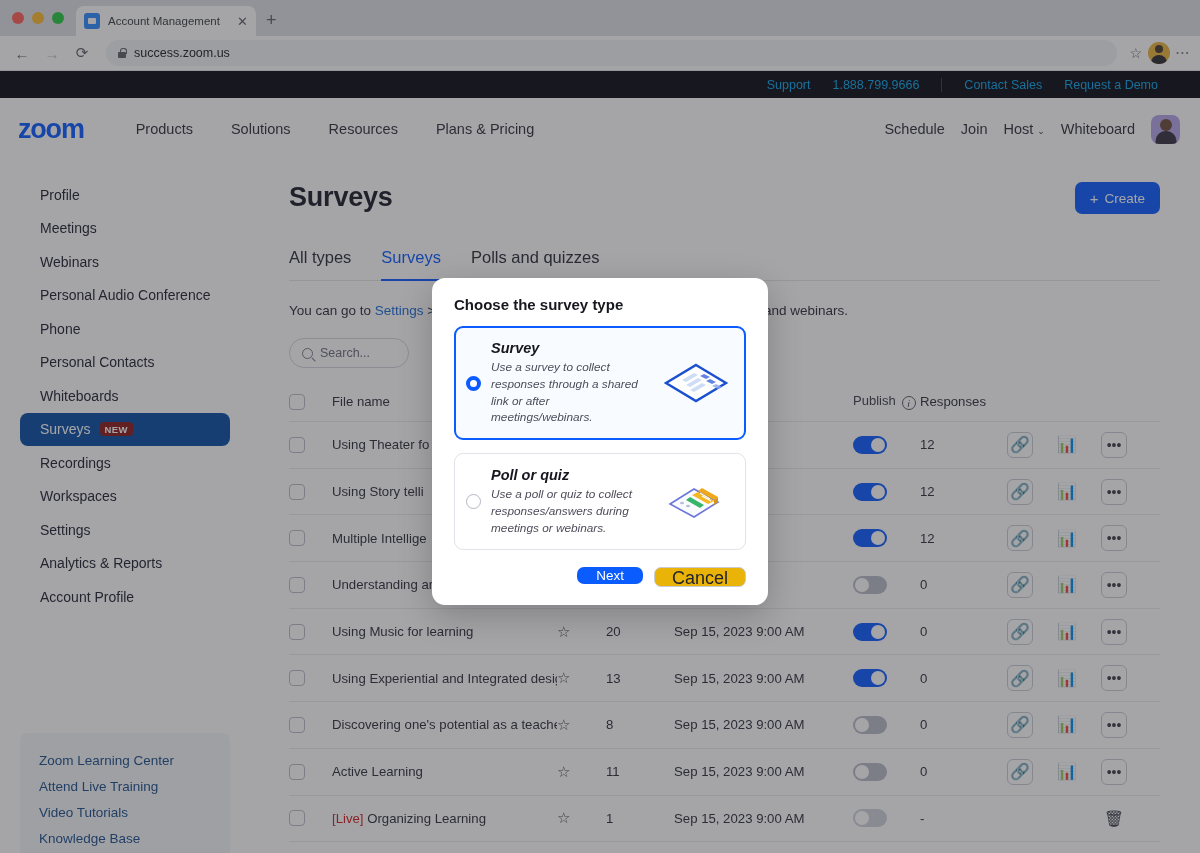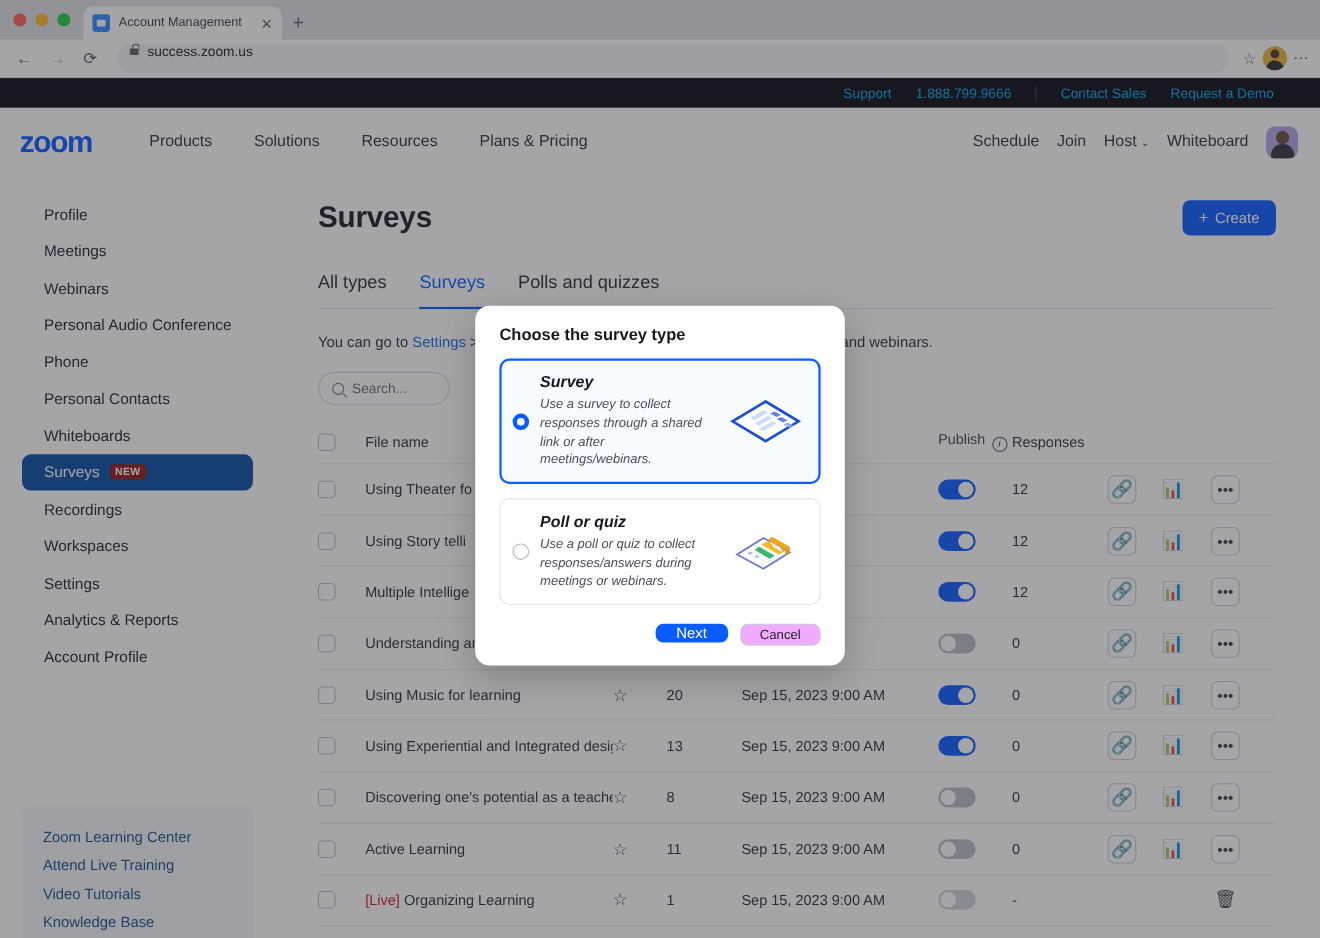--- a/index.html
+++ b/index.html
@@ -33,21 +33,21 @@
 
   .browser-toolbar {
     height: 35px; background: #fff; display: flex; align-items: center; gap: 6px; padding: 0 10px;
     border-bottom: 1px solid #e4e6e9;
   }
   .nav-btn { width: 24px; height: 24px; display: flex; align-items: center; justify-content: center;
     color: #5f6368; font-size: 15px; cursor: pointer; }
   .nav-btn.disabled { color: #bdc1c6; }
   .omnibox {
     flex: 1; height: 26px; background: #f1f3f4; border-radius: 13px; display: flex;
-    gap: 8px; padding: 0 12px; margin: 0 6px; cursor: text;
+    align-items: center; gap: 8px; padding: 0 12px; margin: 0 6px; cursor: text;
   }
   .omnibox .url { font-size: 12.5px; color: #202124; }
   .lock { width: 8px; height: 10px; position: relative; }
   .lock:before { content:""; position:absolute; left:0; bottom:0; width:8px; height:6px; background:#5f6368; border-radius:1px; }
   .lock:after { content:""; position:absolute; left:1.5px; top:0; width:5px; height:5px; border:1.3px solid #5f6368; border-bottom:none; border-radius:3px 3px 0 0; }
   .star-ic { font-size: 14px; color: #5f6368; cursor: pointer; }
   .avatar-chrome { width: 22px; height: 22px; border-radius: 50%; background: #e8b339;
     position: relative; overflow: hidden; cursor: pointer; }
   .avatar-chrome:before { content:""; position:absolute; left:50%; top:3px; transform:translateX(-50%);
     width:8px; height:8px; border-radius:50%; background:#4a3a2e; }
@@ -169,22 +169,22 @@
   .opt + .opt { margin-top: 13px; }
   .radio { width: 15px; height: 15px; border-radius: 50%; border: 1.5px solid #b4b7c0; flex: none; }
   .radio.checked { border: 4.5px solid #0b5cff; background: #fff; }
   .opt-text { flex: 1; }
   .opt-title { font-size: 14.5px; font-weight: 700; color: #17171f; margin-bottom: 3px; }
   .opt-desc { font-size: 11.8px; color: #4d4d5a; line-height: 1.42; }
   .opt-art { width: 74px; height: 56px; flex: none; display: flex; align-items: center; justify-content: center; }
   .modal-actions { display: flex; justify-content: flex-end; gap: 11px; margin-top: 17px; }
   .btn-next { background: #0b5cff; color: #fff; border: none; border-radius: 7px; height: 17px;
     padding: 0 19px; font-size: 13.5px; cursor: pointer; font-family: "Liberation Sans", sans-serif; }
-  .btn-cancel { background: #f0abfc; color: #23232e; border: 1px solid #c9ccd4; border-radius: 7px;
-    height: 20px; padding: 0 17px; font-size: 12px; cursor: pointer; font-family: "Liberation Sans", sans-serif; }
+  .btn-cancel { background: #eab308; color: #23232e; border: 1px solid #c9ccd4; border-radius: 7px;
+    height: 20px; padding: 0 17px; font-size: 18px; cursor: pointer; font-family: "Liberation Sans", sans-serif; }
 </style>
 </head>
 <body>
 
 <div class="viewport">
 
   <div class="browser-tabbar">
     <div class="traffic">
       <span class="dot red"></span>
       <span class="dot yellow"></span>

